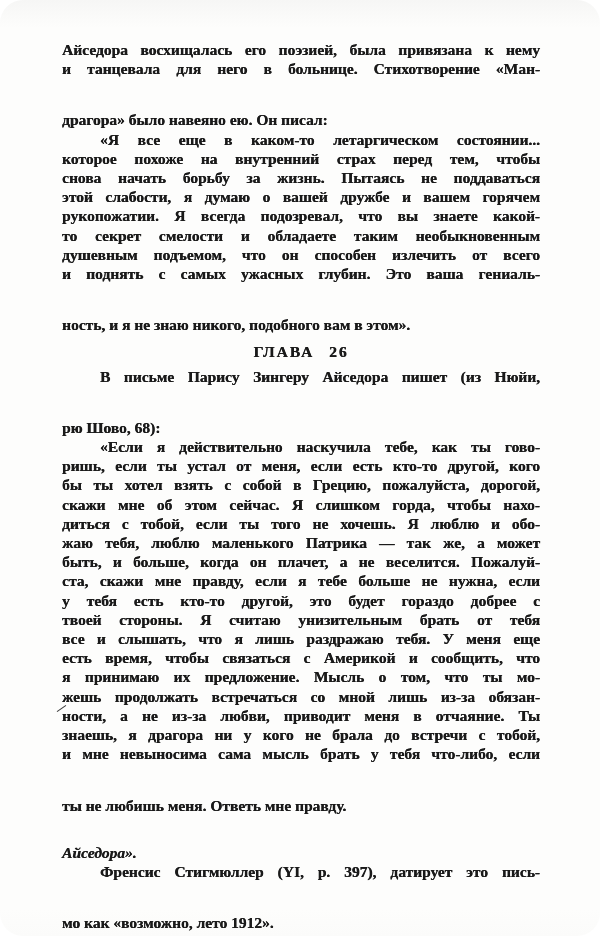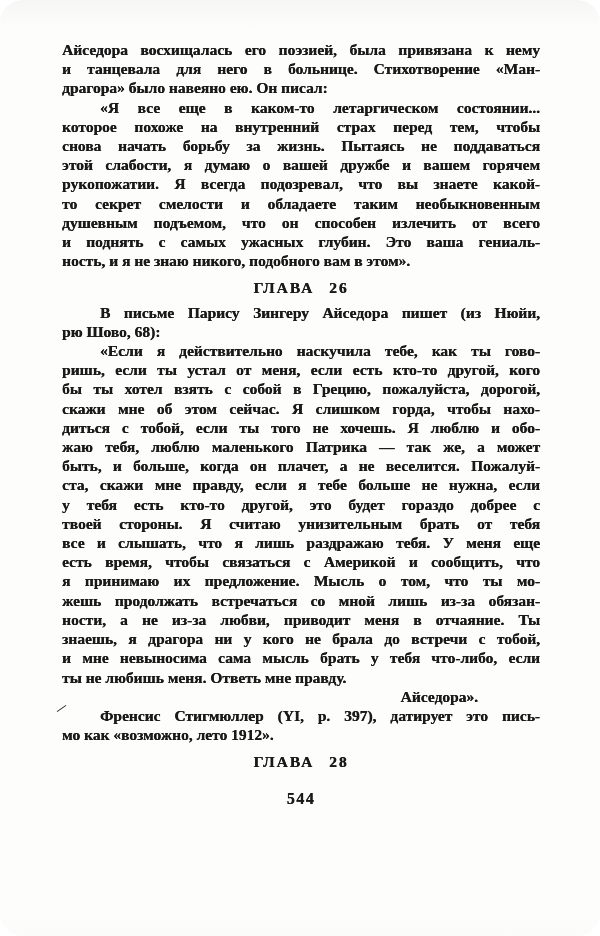--- a/index.html
+++ b/index.html
@@ -30,36 +30,38 @@
   }
   .line {
     white-space: normal;
   }
   .jl {               
     text-align: justify;
     text-align-last: justify;
   }
   .ll {               
     text-align: left;
+    margin-top: 32px;
   }
   .ind {              
     text-indent: 38px;
   }
   .chapter {
     text-align: center;
     font-size: 15.5px;
     line-height: 19.2px;
     letter-spacing: 2px;
     word-spacing: 9px;
     margin-top: 8px;
     margin-bottom: 5px;
   }
   .signature {
-    text-align: right;
     padding-right: 62px;
+    font-style: italic;
+    margin-top: 28px;
   }
   .page-number {
     text-align: center;
     letter-spacing: 1.5px;
     font-size: 16px;
     margin-top: 17px;
   }
   .stray-mark {
     position: absolute;
     left: 56px;

